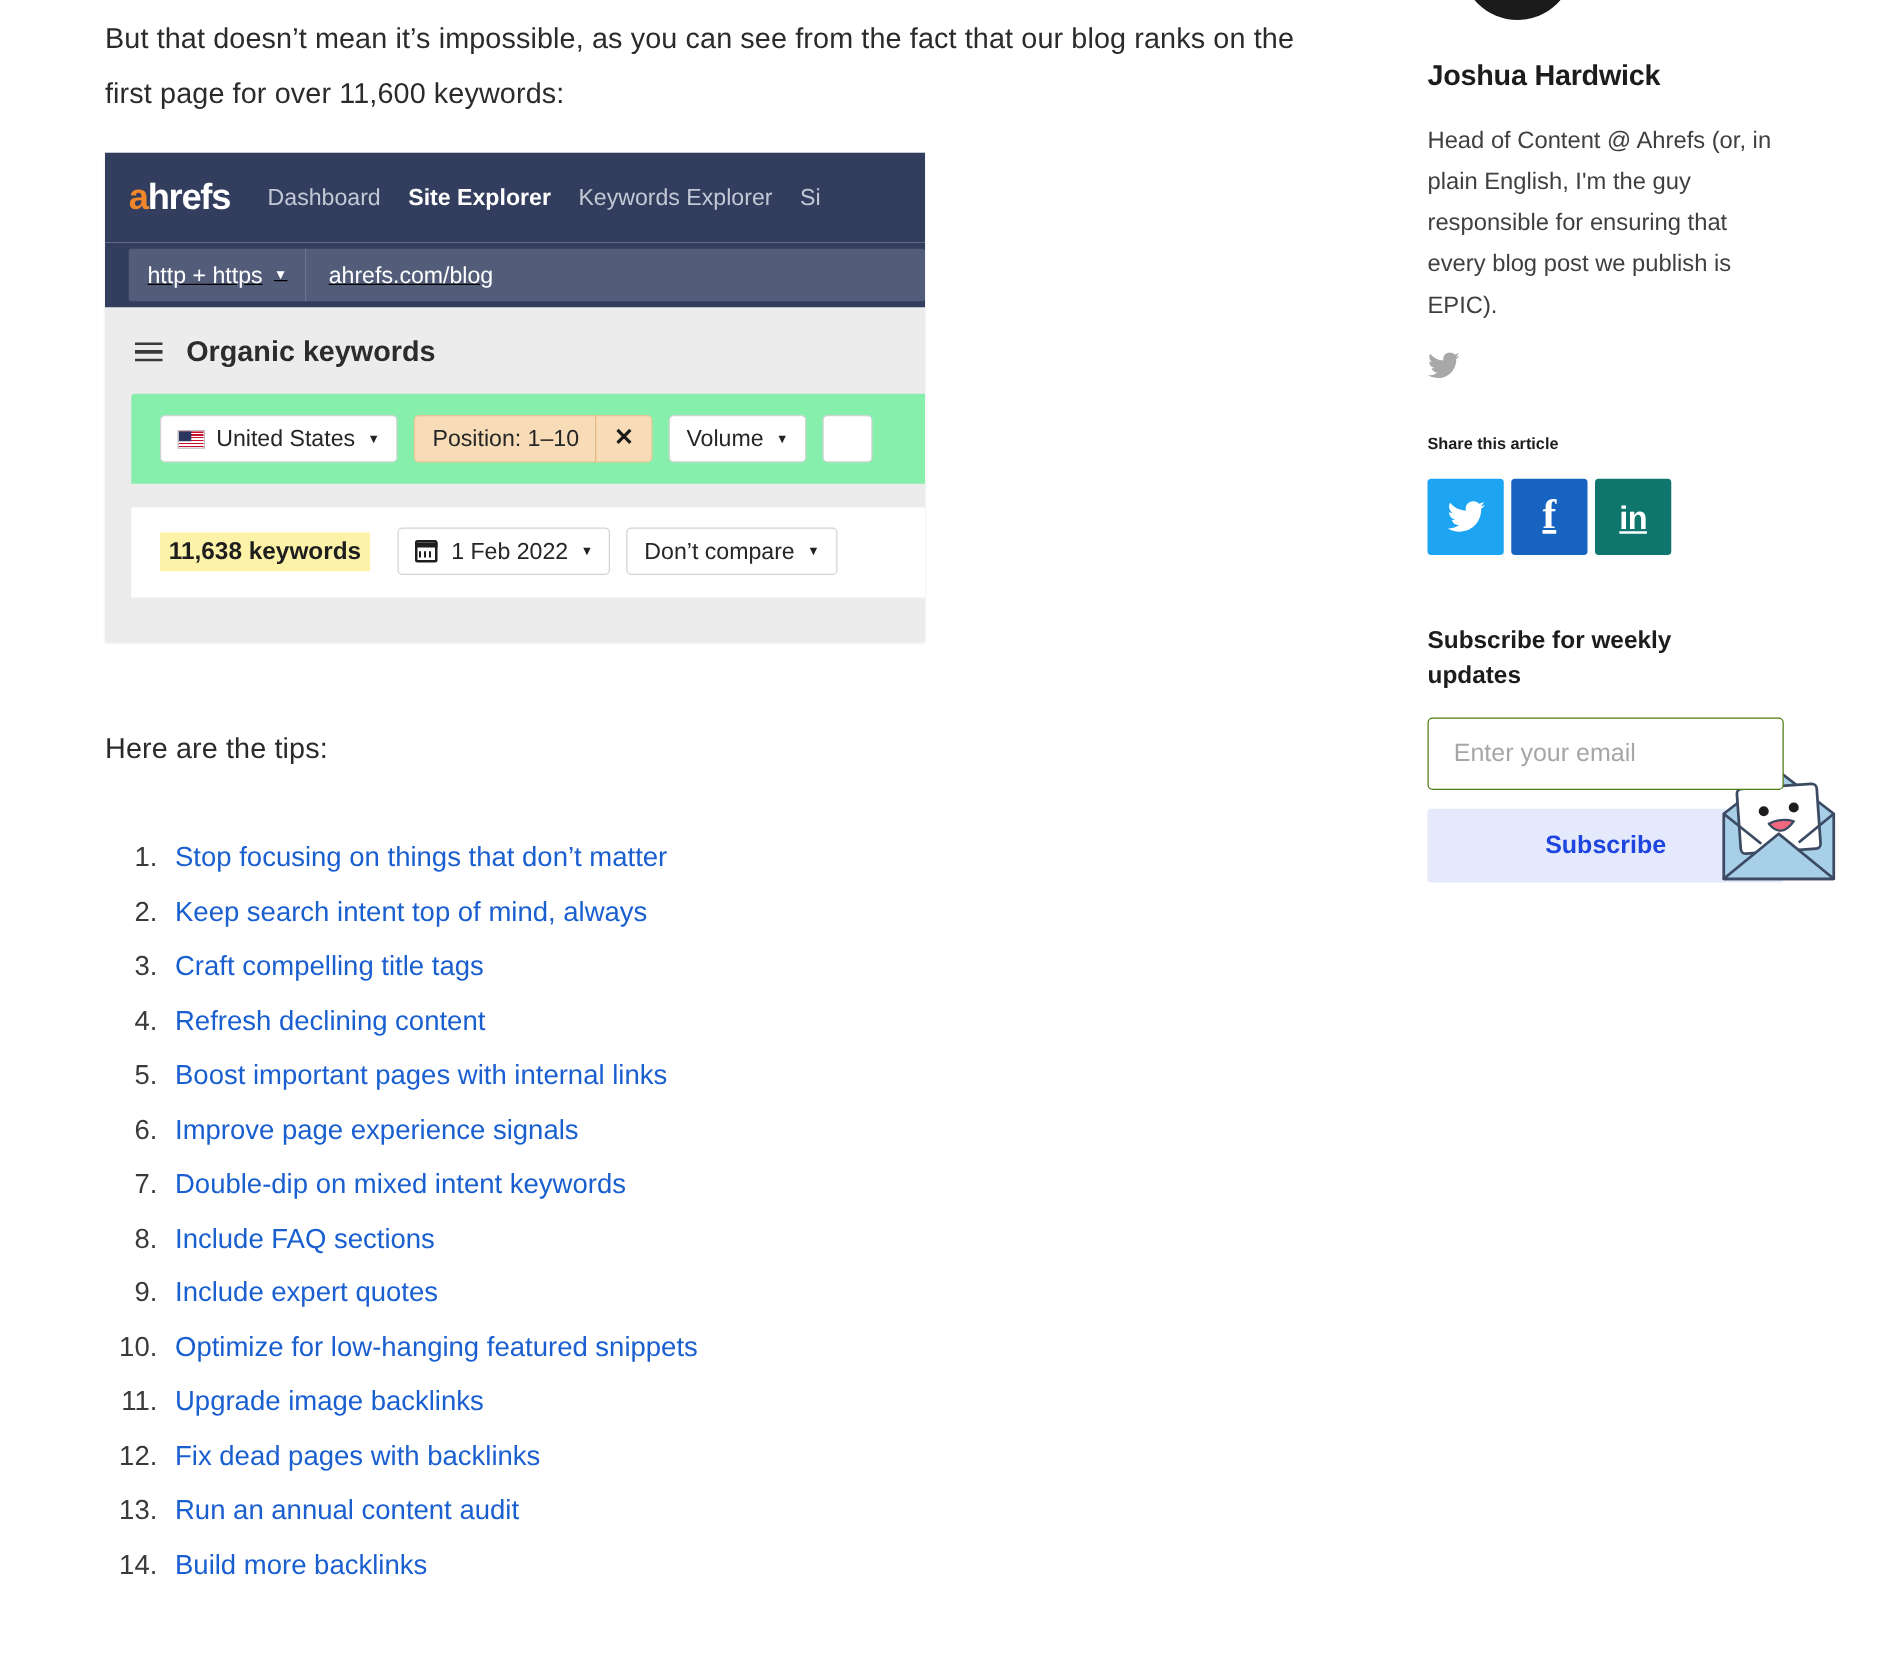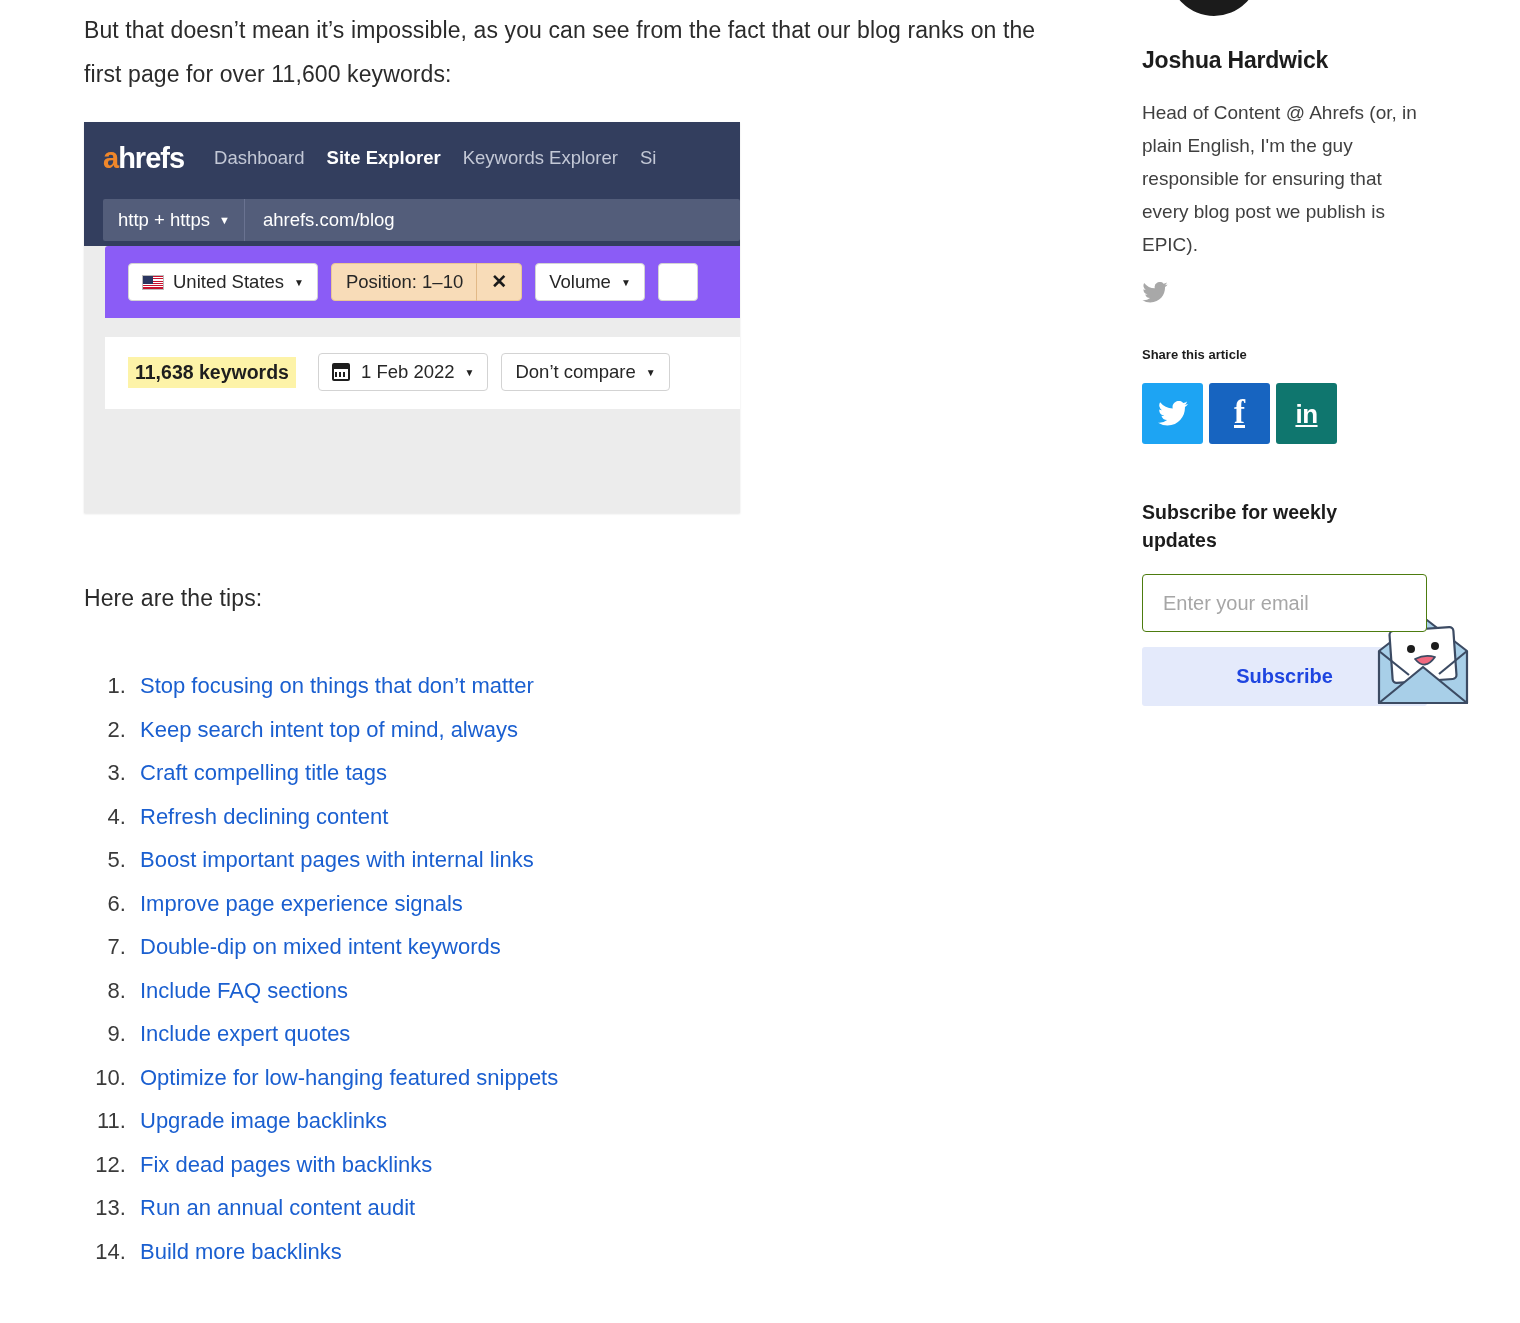--- a/index.html
+++ b/index.html
@@ -85,20 +85,21 @@
     overflow: hidden;
     white-space: nowrap;
   }
   .ah-urlbar-inner {
     display: flex;
     align-items: center;
     background: #535d7a;
     height: 42px;
     width: 640px;
     border-radius: 2px;
+    text-decoration: underline;
   }
   .ah-proto {
     color: #ffffff;
     font-size: 18.5px;
     padding: 0 14px 0 15px;
     display: flex;
     align-items: center;
     border-right: 1px solid #6a7391;
     height: 100%;
   }
@@ -131,21 +132,21 @@
   .ah-burger span:nth-child(1) { top: 0; }
   .ah-burger span:nth-child(2) { top: 6.7px; }
   .ah-burger span:nth-child(3) { top: 13.4px; }
   .ah-title {
     font-size: 23px;
     font-weight: bold;
     color: #2c2c2c;
   }
 
   .ah-filter-row {
-    background: #8b5cf6;
+    background: #86efac;
     margin: 0 0 0 21px;
     padding: 17px 0 17px 23px;
     display: flex;
     align-items: center;
     white-space: nowrap;
     overflow: hidden;
     border-radius: 3px 0 0 0;
   }
   .pill {
     display: inline-flex;
@@ -417,20 +418,28 @@
           <span class="ah-proto">
             <span>http + https</span>
             <span class="caret">▼</span>
           </span>
           <span class="ah-url">ahrefs.com/blog</span>
         </div>
       </div>
 
       <div class="ah-body">
 
+        <div class="ah-title-row">
+          <span class="ah-burger">
+            <span></span>
+              <span></span>
+              <span></span>
+          </span>
+          <span class="ah-title">Organic keywords</span>
+        </div>
 
         <div class="ah-filter-row">
           <span class="pill">
             <span class="flag">
               <span class="stripes"></span>
                 <span class="canton"></span>
             </span>
             <span>United States</span>
             <span class="caret">▼</span>
           </span>

